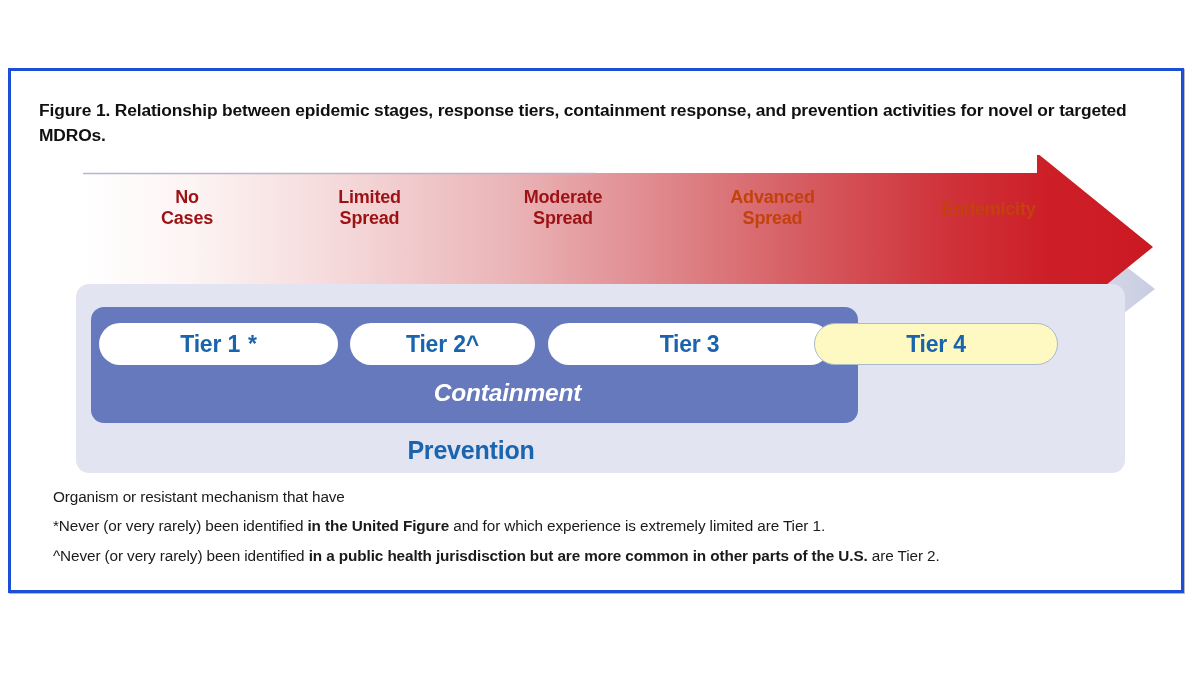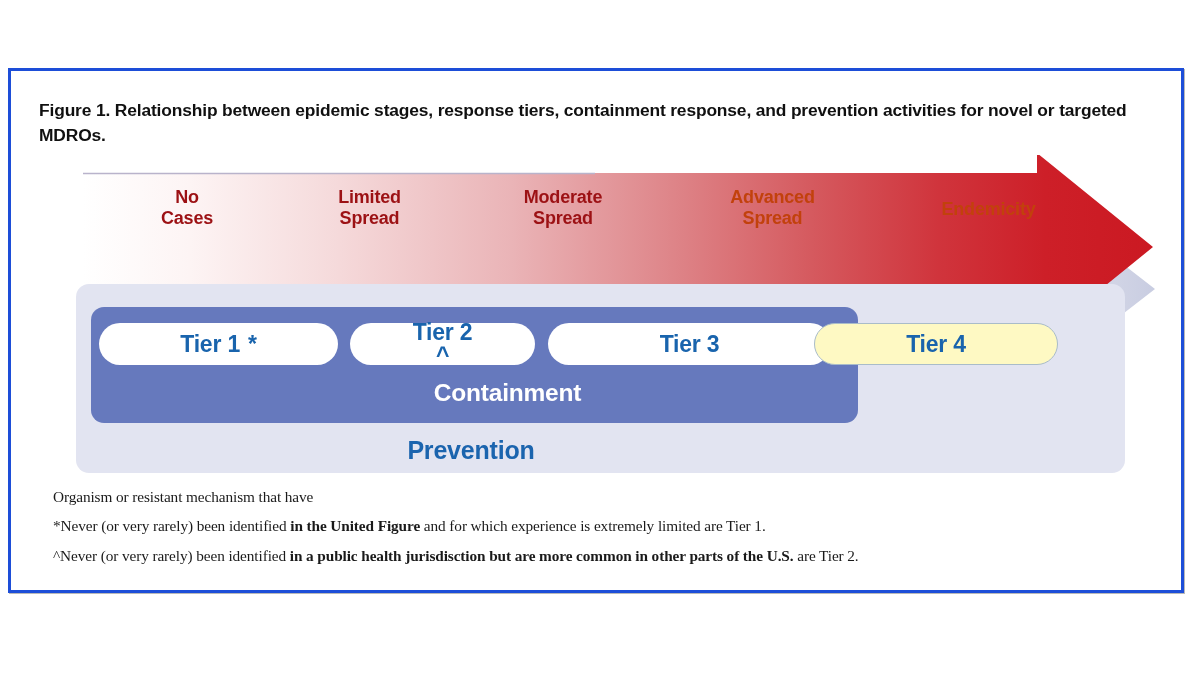--- a/index.html
+++ b/index.html
@@ -118,60 +118,60 @@
   .containment-label {
     position: absolute;
     left: 0;
     top: 72px;
     width: 833px;
     text-align: center;
     font-size: 24.5px;
     font-weight: bold;
     color: #ffffff;
     letter-spacing: -0.2px;
+    font-style: italic;
   }
 
   
   .tier-box {
     position: absolute;
     top: 252px;
     height: 42px;
     box-sizing: border-box;
     background: #ffffff;
     border-radius: 21px;
     color: #1964ad;
     font-size: 23px;
     font-weight: bold;
     letter-spacing: -0.2px;
     display: flex;
     align-items: center;
     justify-content: center;
     line-height: 1;
   }
   .tier-1 { left: 88px;  width: 239px; gap: 8px; }
-  .tier-2 { left: 339px; width: 185px; flex-direction: column; }
+  .tier-2 { left: 339px; width: 185px; }
   .tier-3 { left: 537px; width: 283px; }
   .tier-4 {
     left: 803px;
     width: 244px;
     border: 1px solid #a9bcc9;
     background: #fef9c3;
   }
   .tier-sup {
     font-size: 23px;
     vertical-align: baseline;
   }
 
   
   .footnotes {
     position: absolute;
     left: 42px;
     top: 418px;
     width: 1110px;
-    font-family: Liberation Serif, serif;
   }
   .footnote {
     font-size: 15.3px;
     color: #1a1a1a;
     line-height: 1.0;
     letter-spacing: -0.1px;
     margin-bottom: 14px;
     white-space: nowrap;
   }
   .footnote:last-child { margin-bottom: 17px; }

